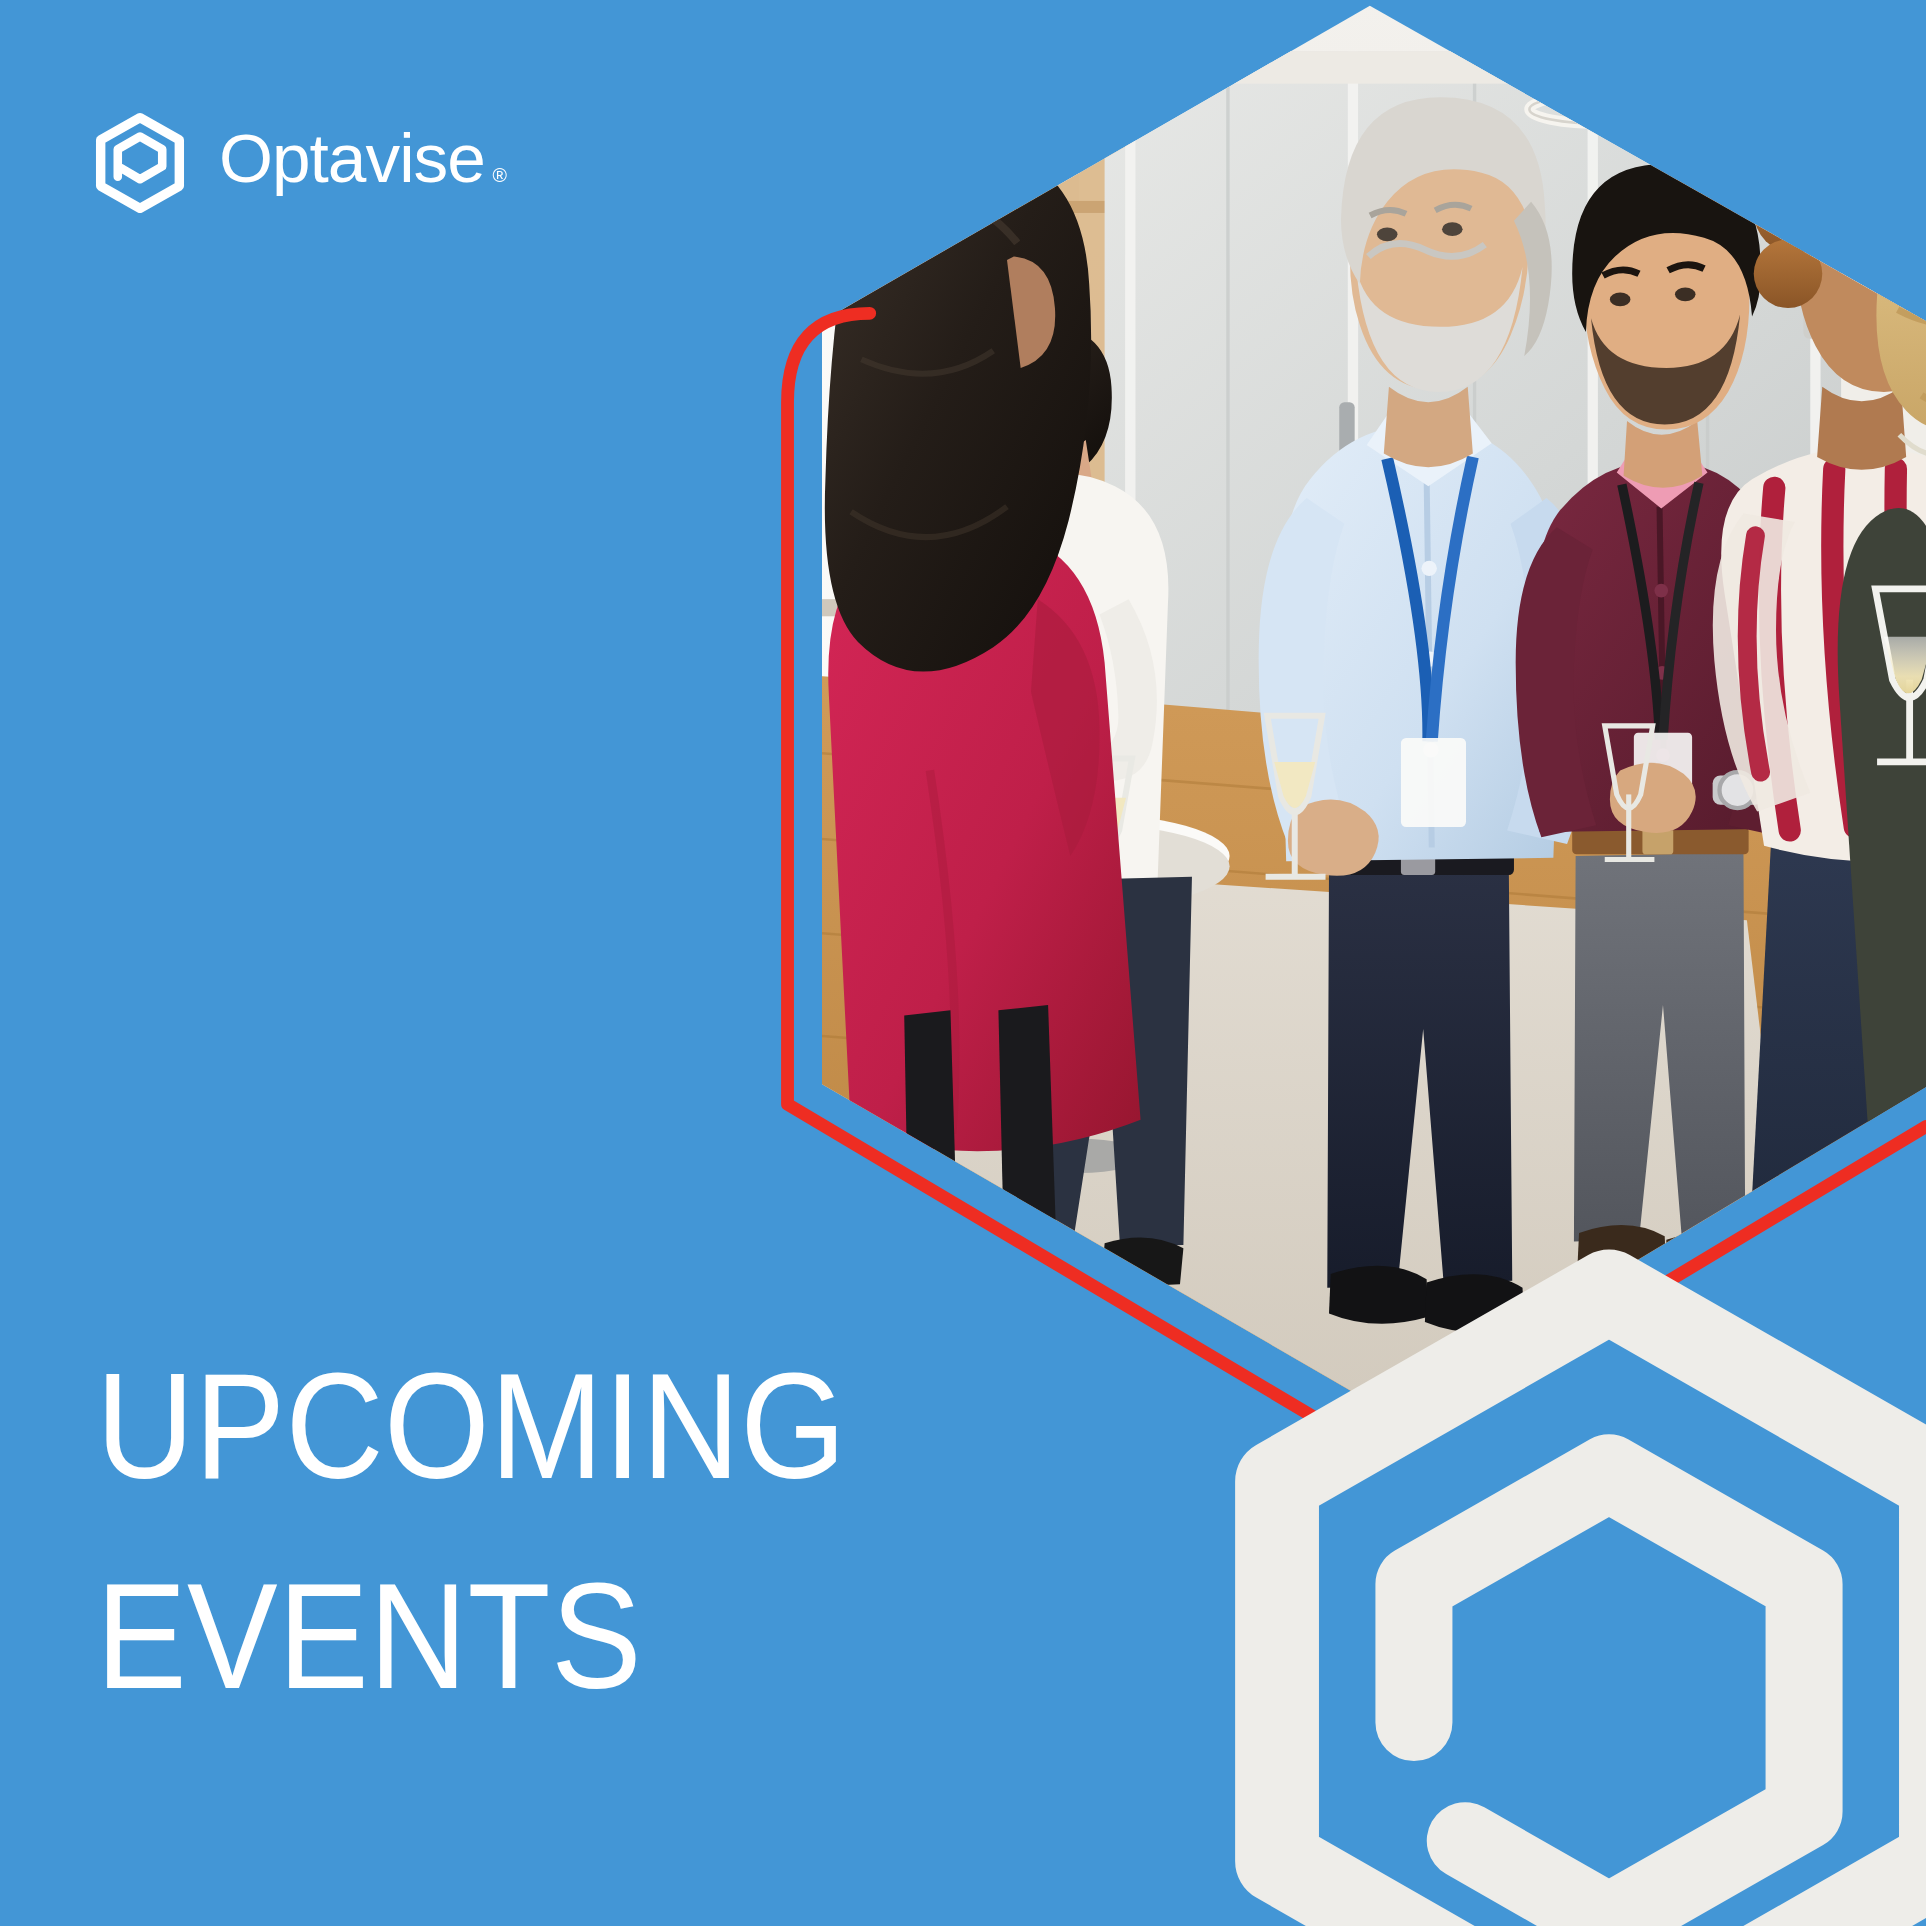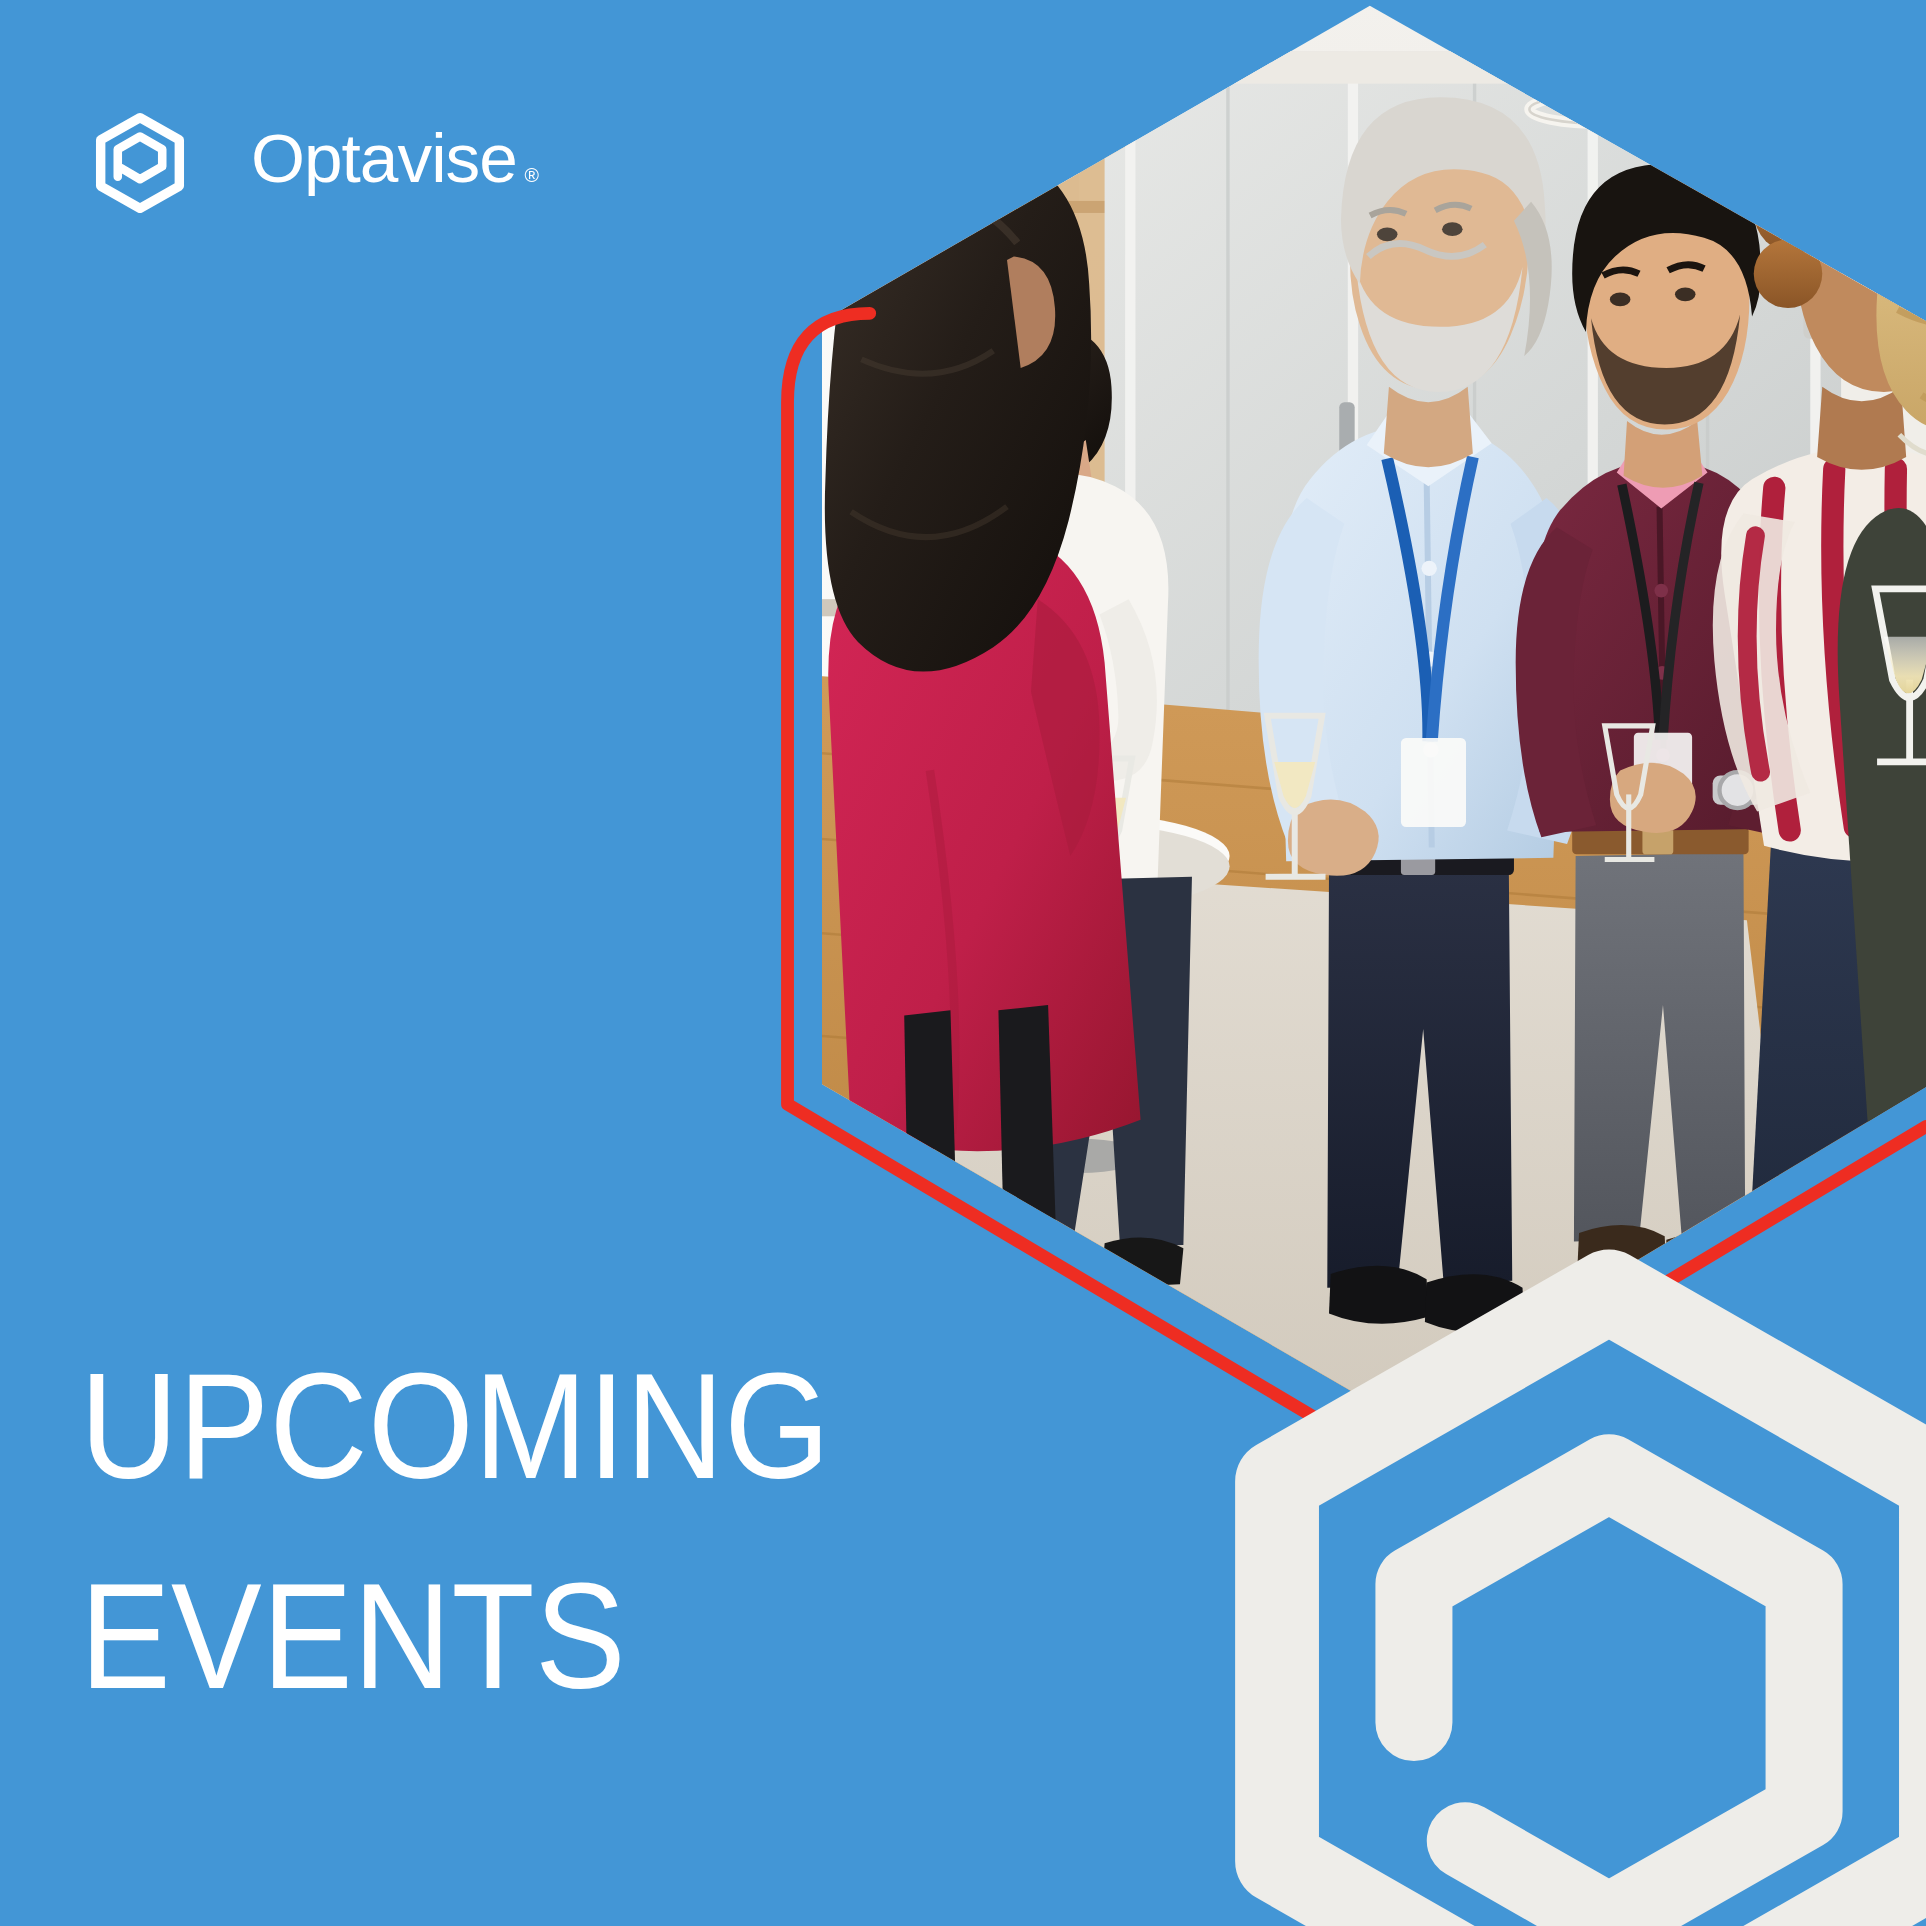--- a/index.html
+++ b/index.html
@@ -84,28 +84,27 @@
     display: flex;
     align-items: center;
     gap: 31px;
   }
   .brand-mark { width: 96px; height: 106px; flex: 0 0 auto; }
   .brand-mark svg { display: block; }
   .brand-wordmark {
     position: relative;
     display: flex;
     align-items: flex-end;
-    margin-left: 32px;
   }
   .brand-wordmark svg { display: block; height: 72px; }
 
   
   .headline {
     position: absolute;
-    left: 80px;
+    left: 96px;
     top: 1346px;
     width: 1010px;
   }
   .headline-line {
     display: block;
     color: #ffffff;
     font-family: "Liberation Sans", sans-serif;
     font-weight: 300;
     font-size: 151px;
     line-height: 1.06;

